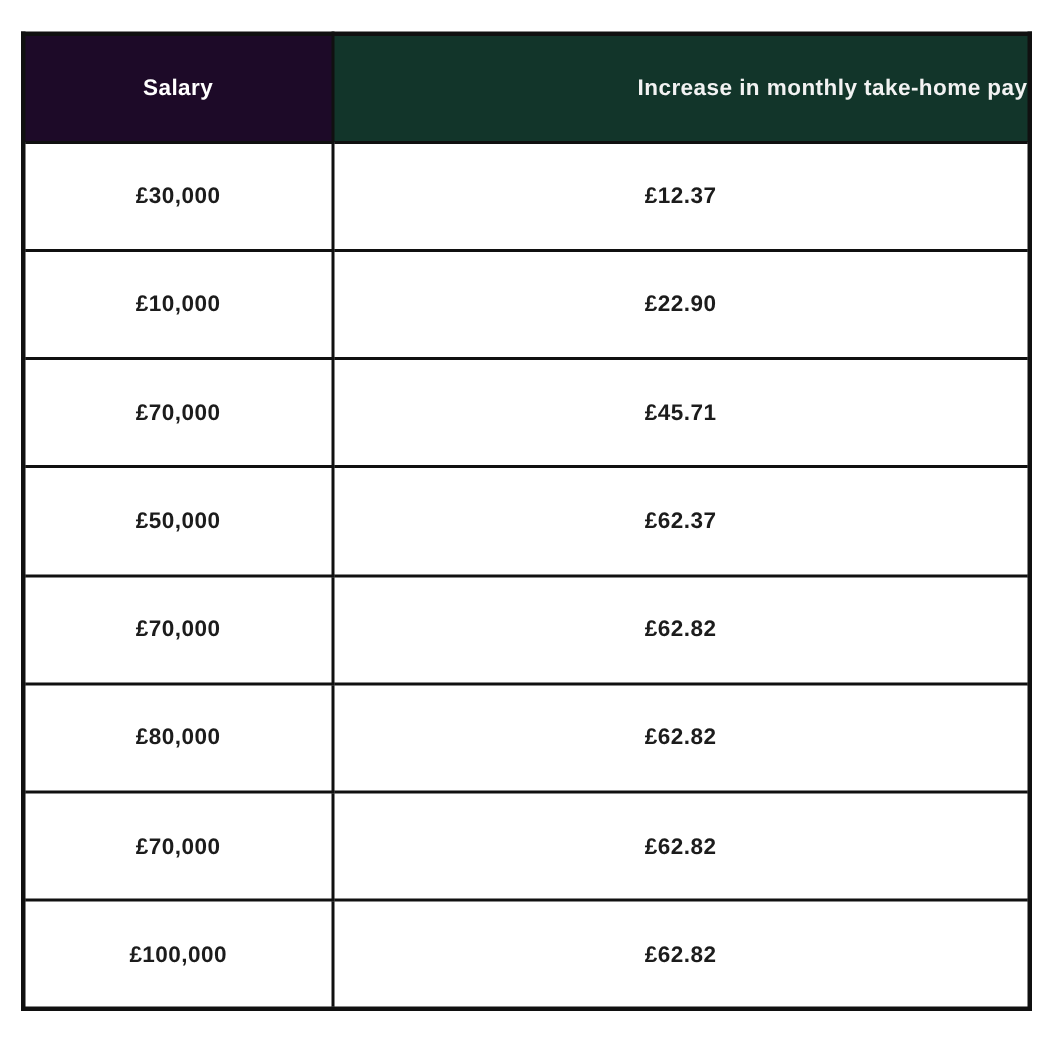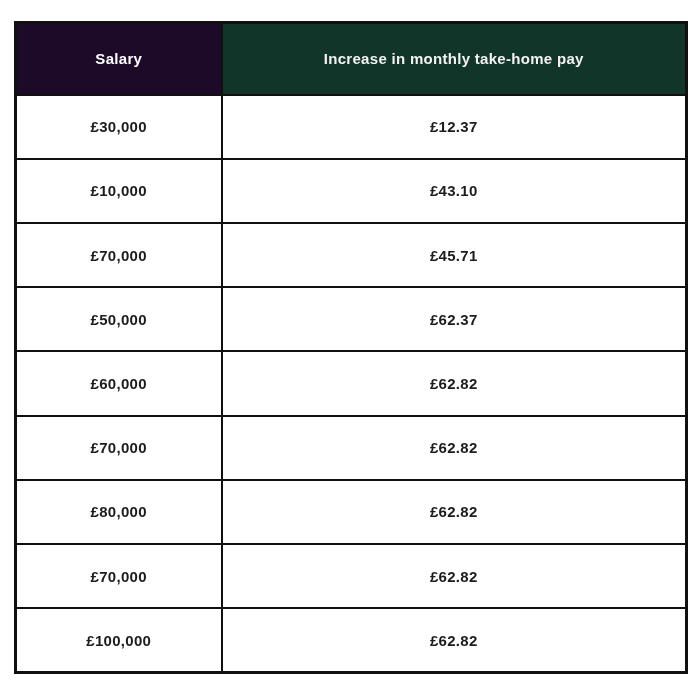--- a/index.html
+++ b/index.html
@@ -51,43 +51,39 @@
   }
 </style>
 </head>
 <body>
 
 <div class="canvas">
   <table class="pay-table">
     <thead>
       <tr>
         <th class="col-salary" style="background: rgb(29, 10, 40);">Salary</th>
-        <th class="col-increase" style="background: rgb(18, 53, 42);">Increase in monthly take-home pay</th>
+        <th class="col-increase" style="background: rgb(18, 53, 42); text-align: right;">Increase in monthly take-home pay</th>
       </tr>
     </thead>
     <tbody id="table-body">
         <tr>
           <td>£30,000</td>
           <td>£12.37</td>
         </tr>
         <tr>
           <td>£10,000</td>
-          <td>£43.10</td>
+          <td>£22.90</td>
         </tr>
         <tr>
           <td>£70,000</td>
           <td>£45.71</td>
         </tr>
         <tr>
           <td>£50,000</td>
           <td>£62.37</td>
-        </tr>
-        <tr>
-          <td>£60,000</td>
-          <td>£62.82</td>
         </tr>
         <tr>
           <td>£70,000</td>
           <td>£62.82</td>
         </tr>
         <tr>
           <td>£80,000</td>
           <td>£62.82</td>
         </tr>
         <tr>

